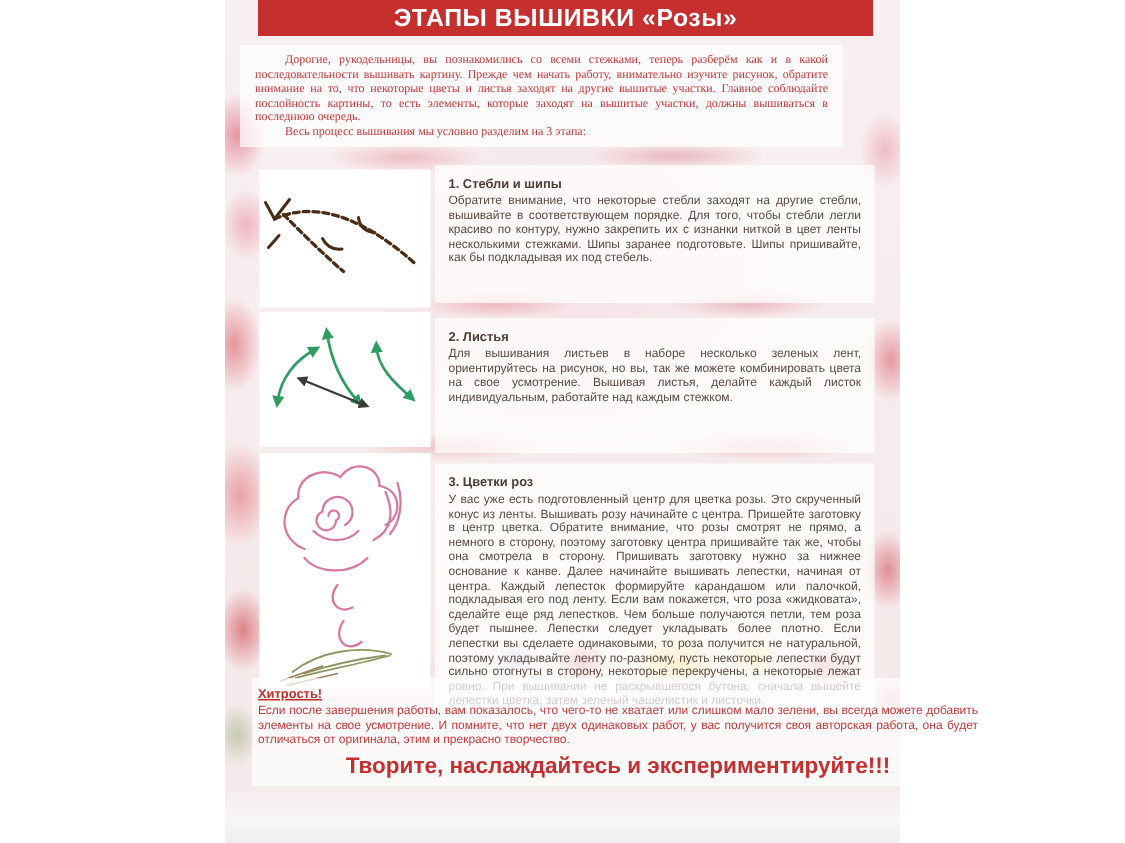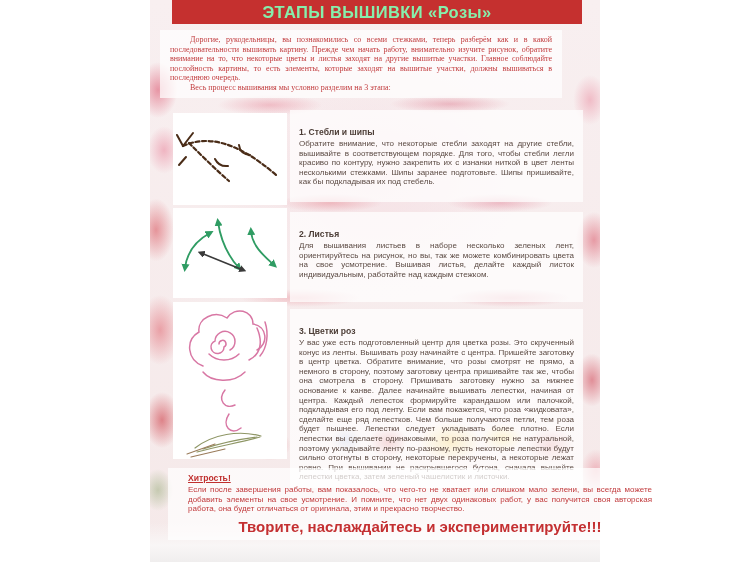--- a/index.html
+++ b/index.html
@@ -35,40 +35,40 @@
       radial-gradient(ellipse 28px 22px at 238px 442px, rgba(205,55,60,0.6),  transparent 70%),
       radial-gradient(ellipse 22px 18px at 196px 440px, rgba(130,150,205,0.5), transparent 70%),
       radial-gradient(ellipse 30px 22px at 120px 445px, rgba(220,100,110,0.5), transparent 70%),
       radial-gradient(ellipse 35px 25px at 400px 445px, rgba(215,95,100,0.55), transparent 70%),
       radial-gradient(ellipse 200px 150px at 225px 180px, rgba(244,215,222,0.5), transparent 80%),
       linear-gradient(#f8eff0,#f5e9e9);
   }
   
   .banner{
     position:absolute;left:22px;top:0;width:410px;height:24px;background:#c5302f;
-    color:#86efac;font-weight:bold;font-size:16.5px;line-height:24px;text-align:center;
+    color:#ffffff;font-weight:bold;font-size:16.5px;line-height:24px;text-align:center;
     letter-spacing:0.4px;
   }
   
   .panel{position:absolute;background:rgba(255,255,255,0.72);}
   .intro-panel{left:10px;top:30px;width:402px;padding:5px 10px;box-sizing:border-box;font-family:Liberation Serif, serif;}
   .red-text{color:#c13a3c;font-size:8px;line-height:9.6px;text-align:justify;margin:0;}
   .indent{text-indent:20px;}
   .illus{position:absolute;left:23px;width:114px;background:#ffffff;}
   .illus svg{display:block;width:100%;height:100%;}
-  .step-text{left:140px;width:293px;padding:17px 9px 6px 9px;box-sizing:border-box;}
+  .step-text{left:140px;width:293px;padding:7px 9px 6px 9px;box-sizing:border-box;}
   .step-title{color:#4c3d36;font-weight:bold;font-size:8.6px;line-height:11px;margin:0;}
   .step-body{color:#5b4a43;font-size:8px;line-height:9.6px;text-align:justify;margin:1px 0 0 0;}
   .illus-1{top:113px;height:92px;}
   .text-1{top:110px;min-height:92px;}
   .illus-2{top:208px;height:90px;}
   .text-2{top:212px;min-height:90px;}
   .illus-3{top:302px;height:157px;}
   .text-3{top:309px;min-height:163px;}
-  .tip-panel{left:18px;top:468px;width:496px;min-height:72px;padding:5px 12px 4px 20px;box-sizing:border-box;}
+  .tip-panel{left:18px;top:452px;width:496px;min-height:72px;padding:5px 12px 4px 4px;box-sizing:border-box;}
   .tip-title{color:#c0302f;font-weight:bold;font-size:8.6px;line-height:11px;text-decoration:underline;margin:0;}
   .tip-body{margin-top:1px;}
   .slogan{
     color:#c43032;font-weight:bold;font-size:15px;line-height:18px;text-align:center;margin:4px 0 0 0;
   }
 </style>
 </head>
 <body>
 
 <div class="canvas">

